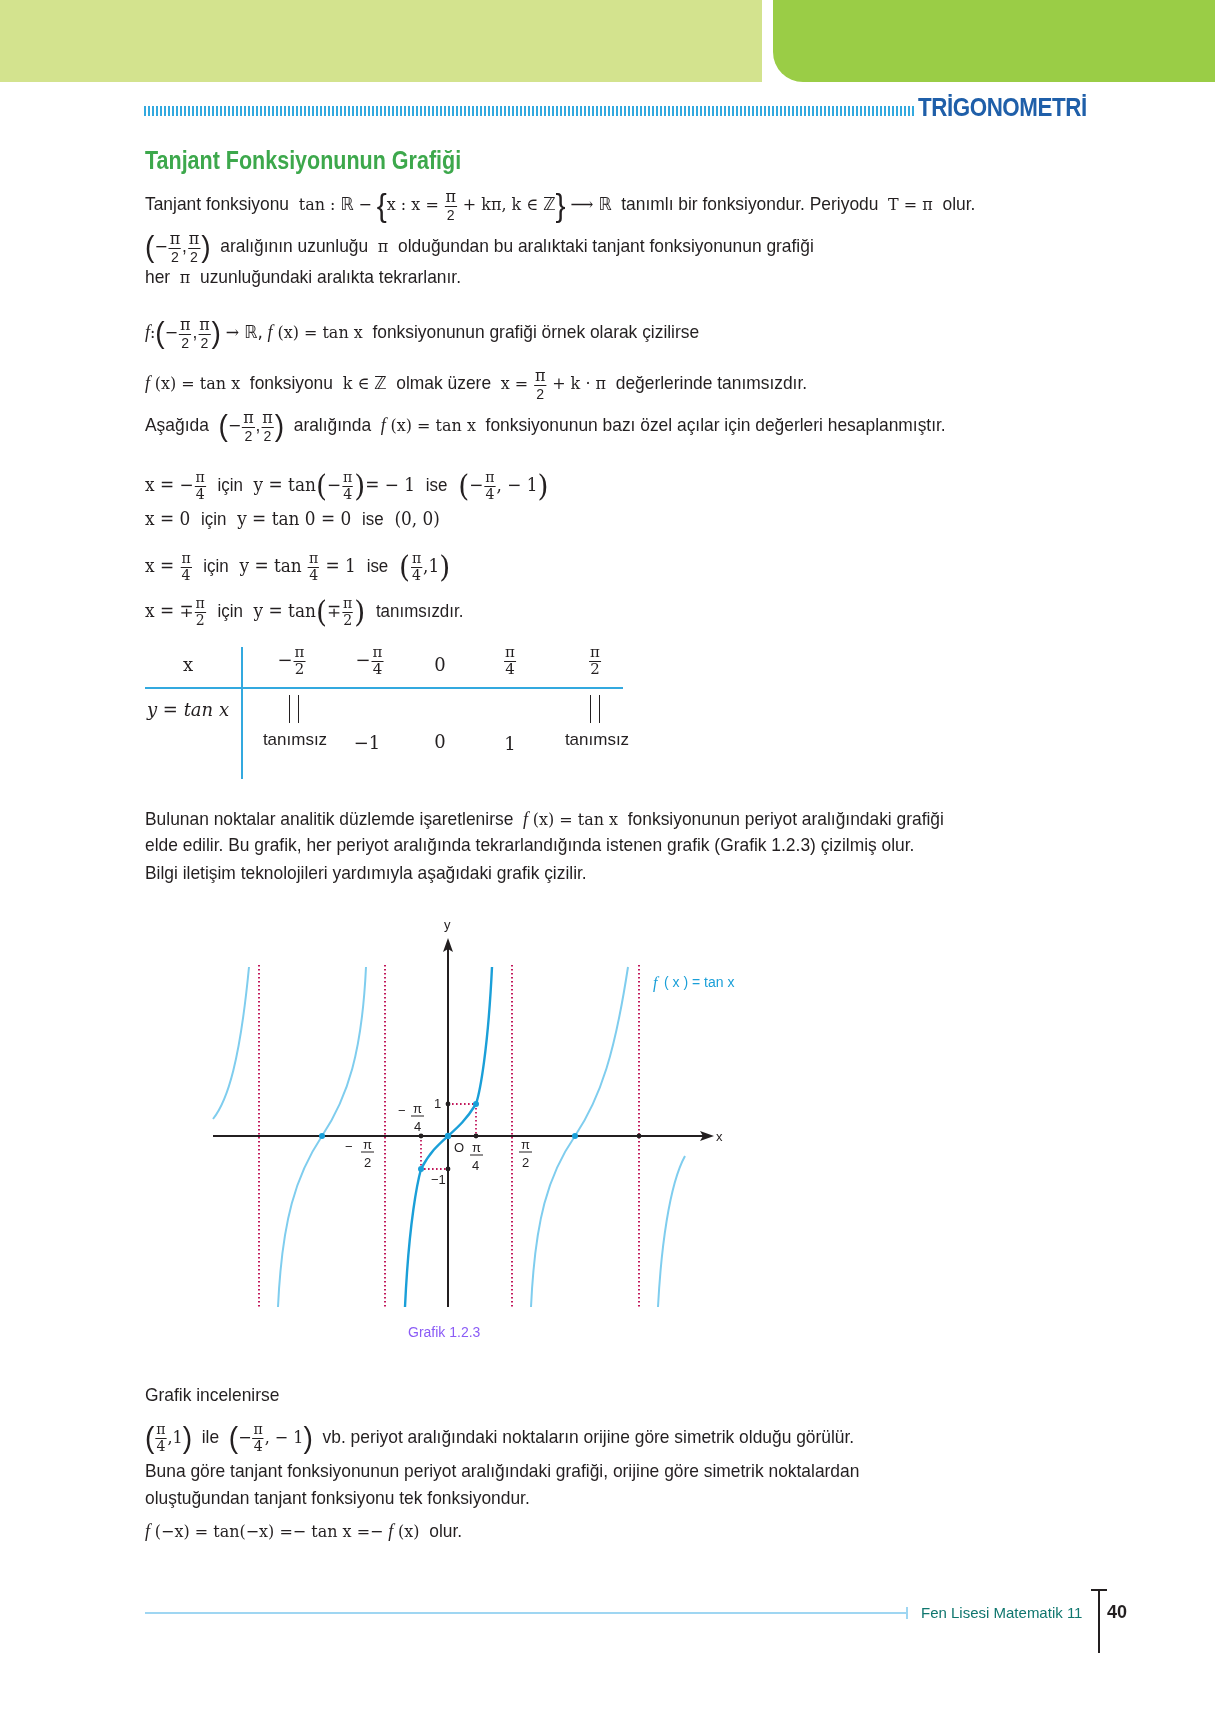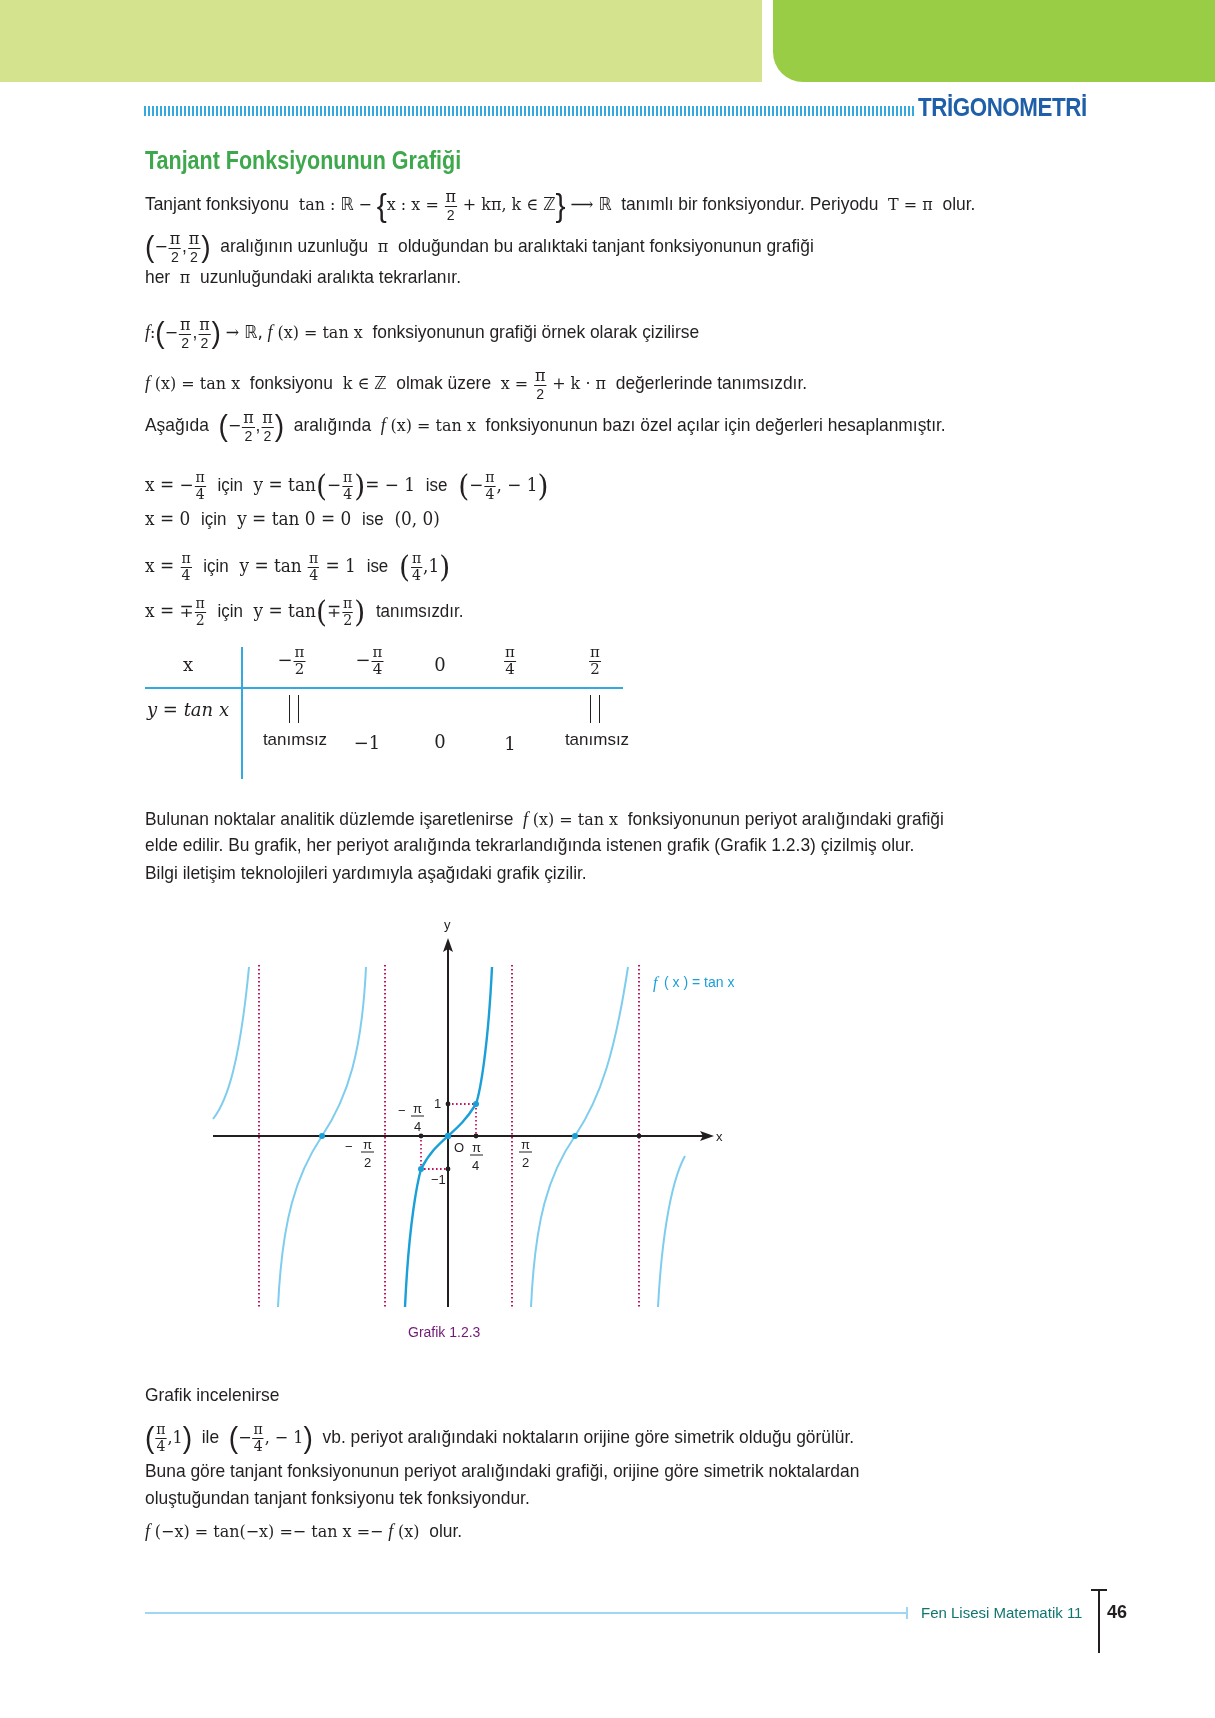--- a/index.html
+++ b/index.html
@@ -22,21 +22,21 @@
           font-size: 15px; line-height: 1.05; margin: 0 1px; }
   .frac .num { border-bottom: 1px solid #231f20; padding: 0 1px; }
   .paren { font-size: 30px; font-weight: 200; vertical-align: middle; line-height: 1; }
   .brace { font-size: 32px; vertical-align: middle; line-height: 1; }
   .dstruck { font-family: "DejaVu Sans", sans-serif; font-size: 18px; }
   .tbl-v { left: 241px; top: 647px; width: 2px; height: 132px; background: #33a9df; }
   .tbl-h { left: 145px; top: 687px; width: 478px; height: 2px; background: #33a9df; }
   .tcell { position: absolute; font-size: 18px; white-space: nowrap; transform: translateX(-50%); text-align: center; }
   .bars { position: absolute; width: 8px; height: 28px; border-left: 1.5px solid #231f20; border-right: 1.5px solid #231f20; transform: translateX(-50%); }
   .graph { left: 200px; top: 915px; }
-  .caption { left: 408px; top: 1324px; font-size: 14px; color: #701a75; }
+  .caption { left: 408px; top: 1324px; font-size: 14px; color: #8b5cf6; }
   .footer-line { left: 145px; top: 1612px; width: 762px; height: 2px; background: #9fd6f2; }
   .footer-tick { left: 906px; top: 1607px; width: 2px; height: 12px; background: #9fd6f2; }
   .footer-text { left: 921px; top: 1604px; font-size: 15px; color: #0f766e; white-space: nowrap; }
   .footer-vline { left: 1098px; top: 1589px; width: 1.5px; height: 64px; background: #231f20; }
   .footer-cap { left: 1091px; top: 1589px; width: 16px; height: 1.5px; background: #231f20; }
   .page-num { left: 1107px; top: 1602px; font-size: 18px; font-weight: bold; color: #231f20; }
 </style>
 </head>
 <body>
 
@@ -316,13 +316,13 @@
   <span class="it">f</span>
   <span class="m">(x)</span>&nbsp;
   <span>olur.</span>
 </div>
 
 <div class="abs footer-line"></div>
 <div class="abs footer-tick"></div>
 <div class="abs footer-text">Fen Lisesi Matematik 11</div>
 <div class="abs footer-vline"></div>
 <div class="abs footer-cap"></div>
-<div class="abs page-num">46</div>
+<div class="abs page-num">40</div>
 
 </body></html>

